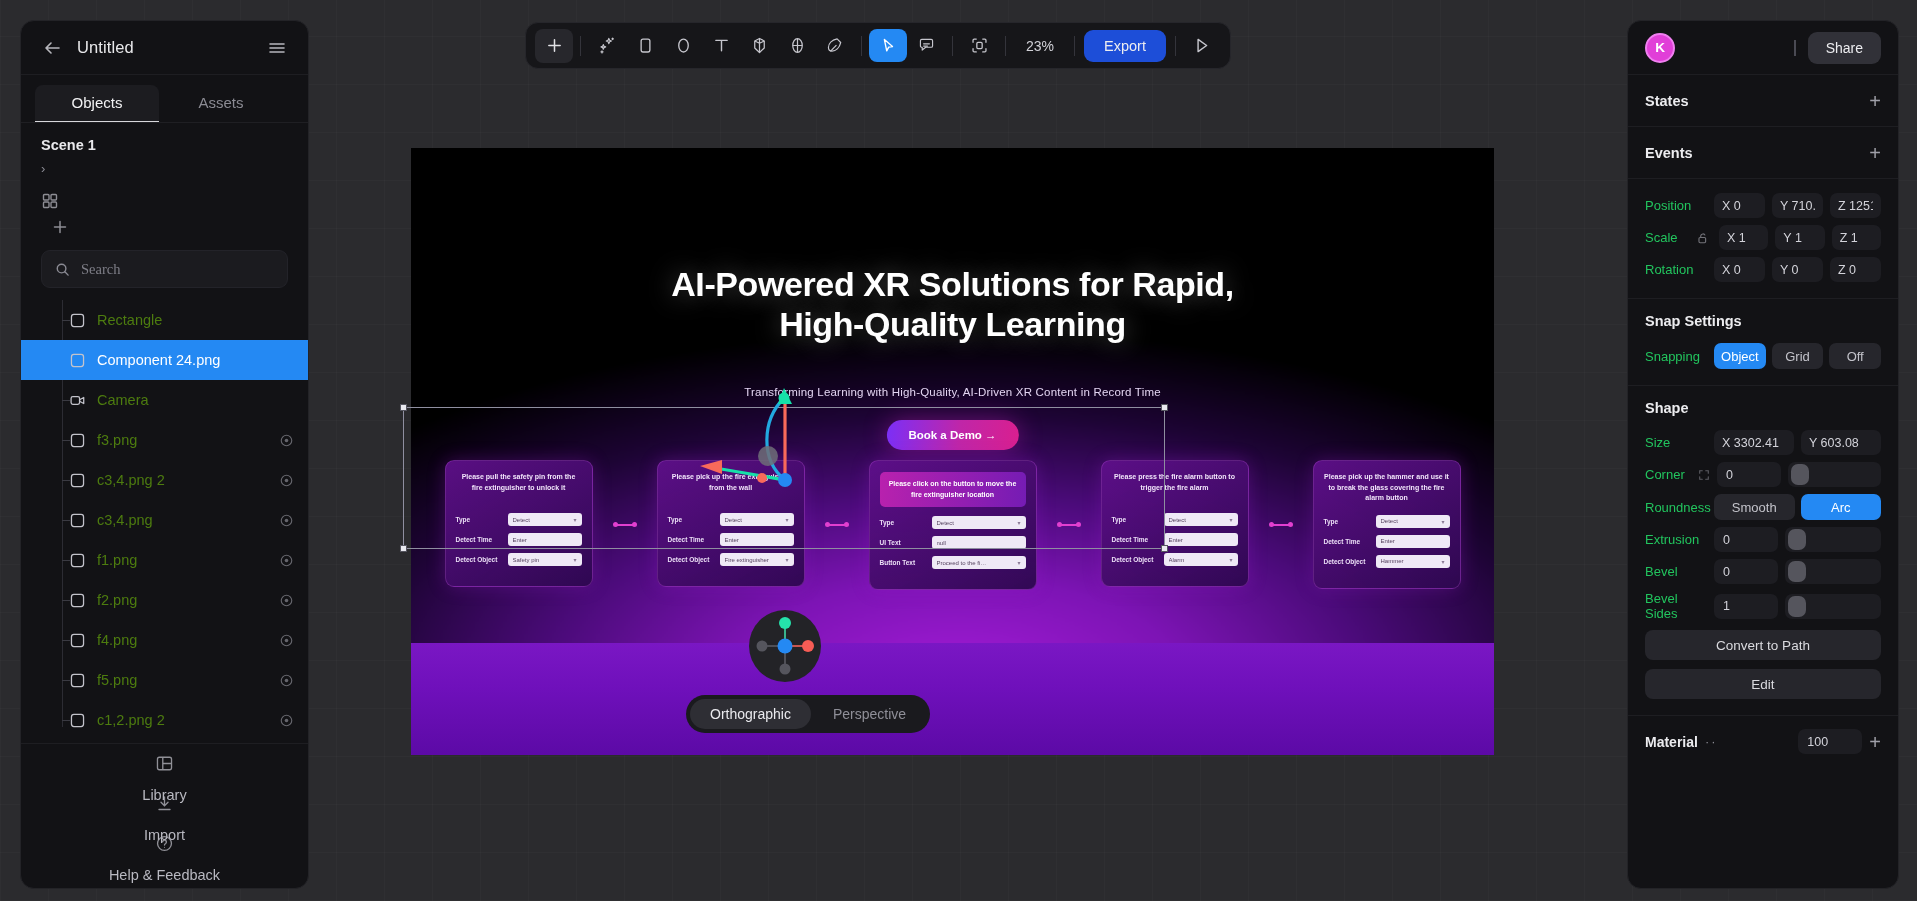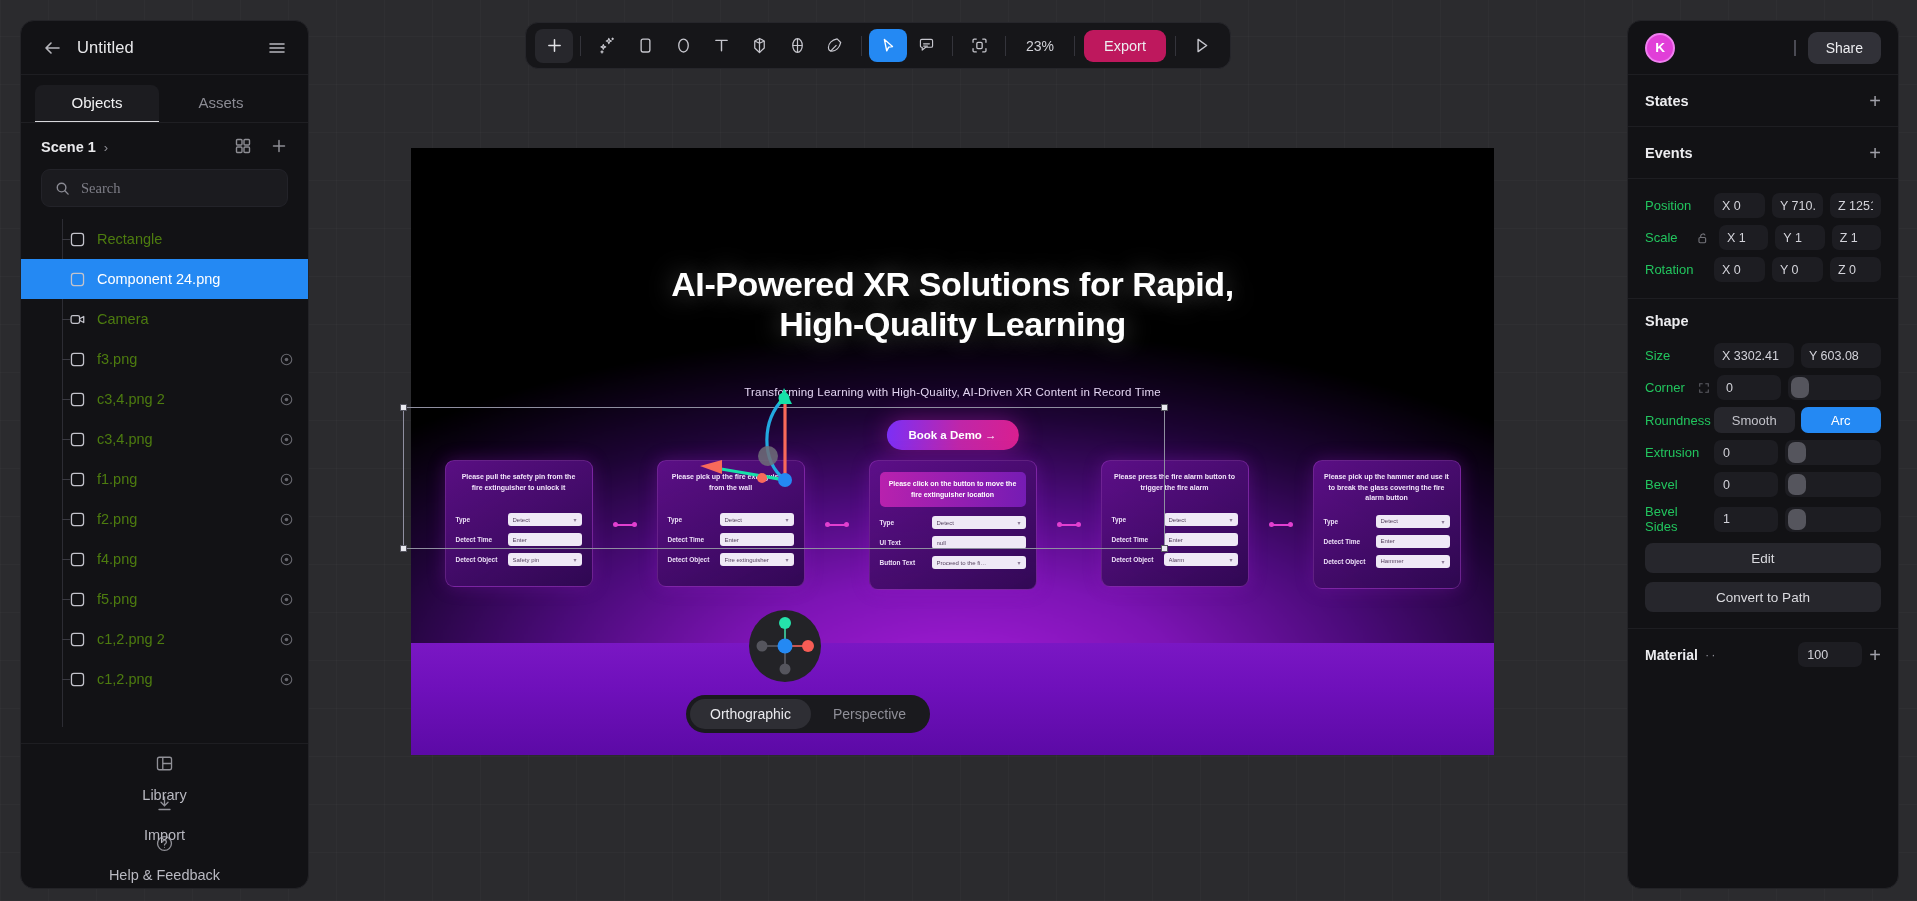--- a/index.html
+++ b/index.html
@@ -43,22 +43,23 @@
   .lp-tab {
     flex: 0 0 auto; width: 124px; text-align: center;
     padding: 9px 0 11px; font-size: 15px; color: #8b8b93; cursor: pointer;
     border-radius: 8px 8px 0 0;
   }
   .lp-tab.active { color: #f2f2f4; background: #1c1c20; }
   .lp-tabs-underline { position: absolute; left: 14px; bottom: 0; width: 124px; height: 1.5px; background: #d8d8dc; }
   .lp-tabs-rule { height: 1px; background: #1f1f23; }
 
   .lp-scene {
-    display: flex; align-items: flex-end; gap: 8px;
+    display: flex; align-items: flex-start; gap: 8px;
     padding: 14px 20px 12px 20px;
+    flex-direction: column;
   }
   .lp-scene-name { font-size: 14.5px; font-weight: bold; color: #e9e9ec; }
   .lp-scene-chev { color: #8d8d95; font-size: 13px; }
   .lp-scene-sp { flex: 1; }
   .lp-scene-ic { width: 18px; height: 18px; opacity: .75; cursor: pointer; }
 
   .lp-search-wrap { padding: 2px 20px 12px 20px; }
   .lp-search {
     height: 38px; background: #1b1b1f; border-radius: 9px;
     display: flex; align-items: center; gap: 11px; padding: 0 13px;
@@ -104,21 +105,21 @@
   .tb-btn {
     width: 38px; height: 33px; border-radius: 8px;
     display: flex; align-items: center; justify-content: center;
     cursor: pointer; color: #c6c6cd;
   }
   .tb-btn.boxed { background: #27272c; width: 38px; height: 34px; }
   .tb-btn.active { background: #2489f3; color: #fff; }
   .tb-sep { width: 1px; height: 20px; background: #34343b; margin: 0 7px; }
   .tb-zoom { font-size: 14px; color: #d2d2d8; padding: 0 13px; cursor: pointer; }
   .tb-export {
-    background: #be185d; color: #ededf0; font-size: 14.5px;
+    background: #1d4ed8; color: #ededf0; font-size: 14.5px;
     padding: 8px 20px; border-radius: 9px; cursor: pointer; margin: 0 2px;
   }
 
   
   #artboard {
     position: absolute; left: 411px; top: 148px;
     width: 1083px; height: 607px;
     background: #000;
     overflow: hidden;
     z-index: 5;
@@ -890,20 +891,31 @@
         </span>
       <span class="vfield">
           <span class="vv">Y 0</span>
         </span>
       <span class="vfield">
           <span class="vv">Z 0</span>
         </span>
     </div>
   </div>
 
+  <div class="rp-block">
+    <div class="rp-sec-title" style="margin-bottom:14px">Snap Settings</div>
+    <div class="prop-row">
+      <span class="prop-label">Snapping</span>
+      <span class="seg-group">
+        <span class="seg active">Object</span>
+        <span class="seg">Grid</span>
+        <span class="seg">Off</span>
+      </span>
+    </div>
+  </div>
 
   <div class="rp-block">
     <div class="rp-sec-title" style="margin-bottom:14px">Shape</div>
 
     <div class="prop-row">
       <span class="prop-label">Size</span>
       <span class="vfield">
           <span class="vv">X  3302.41</span>
         </span>
       <span class="vfield">
@@ -947,22 +959,22 @@
         </span>
     </div>
     <div class="slider-row">
       <span class="prop-label" style="width:62px">Bevel Sides</span>
       <span class="num-box">1</span>
       <span class="slider">
           <span class="knob"></span>
         </span>
     </div>
 
+    <div class="wide-btn">Convert to Path</div>
     <div class="wide-btn">Edit</div>
-    <div class="wide-btn">Convert to Path</div>
   </div>
 
   <div class="mat-row">
     <span class="mat-label">Material</span>
     <span class="mat-dots">··</span>
     <span style="flex:1"></span>
     <span class="num-box">100</span>
     <span class="rp-plus">+</span>
   </div>
 </div>

